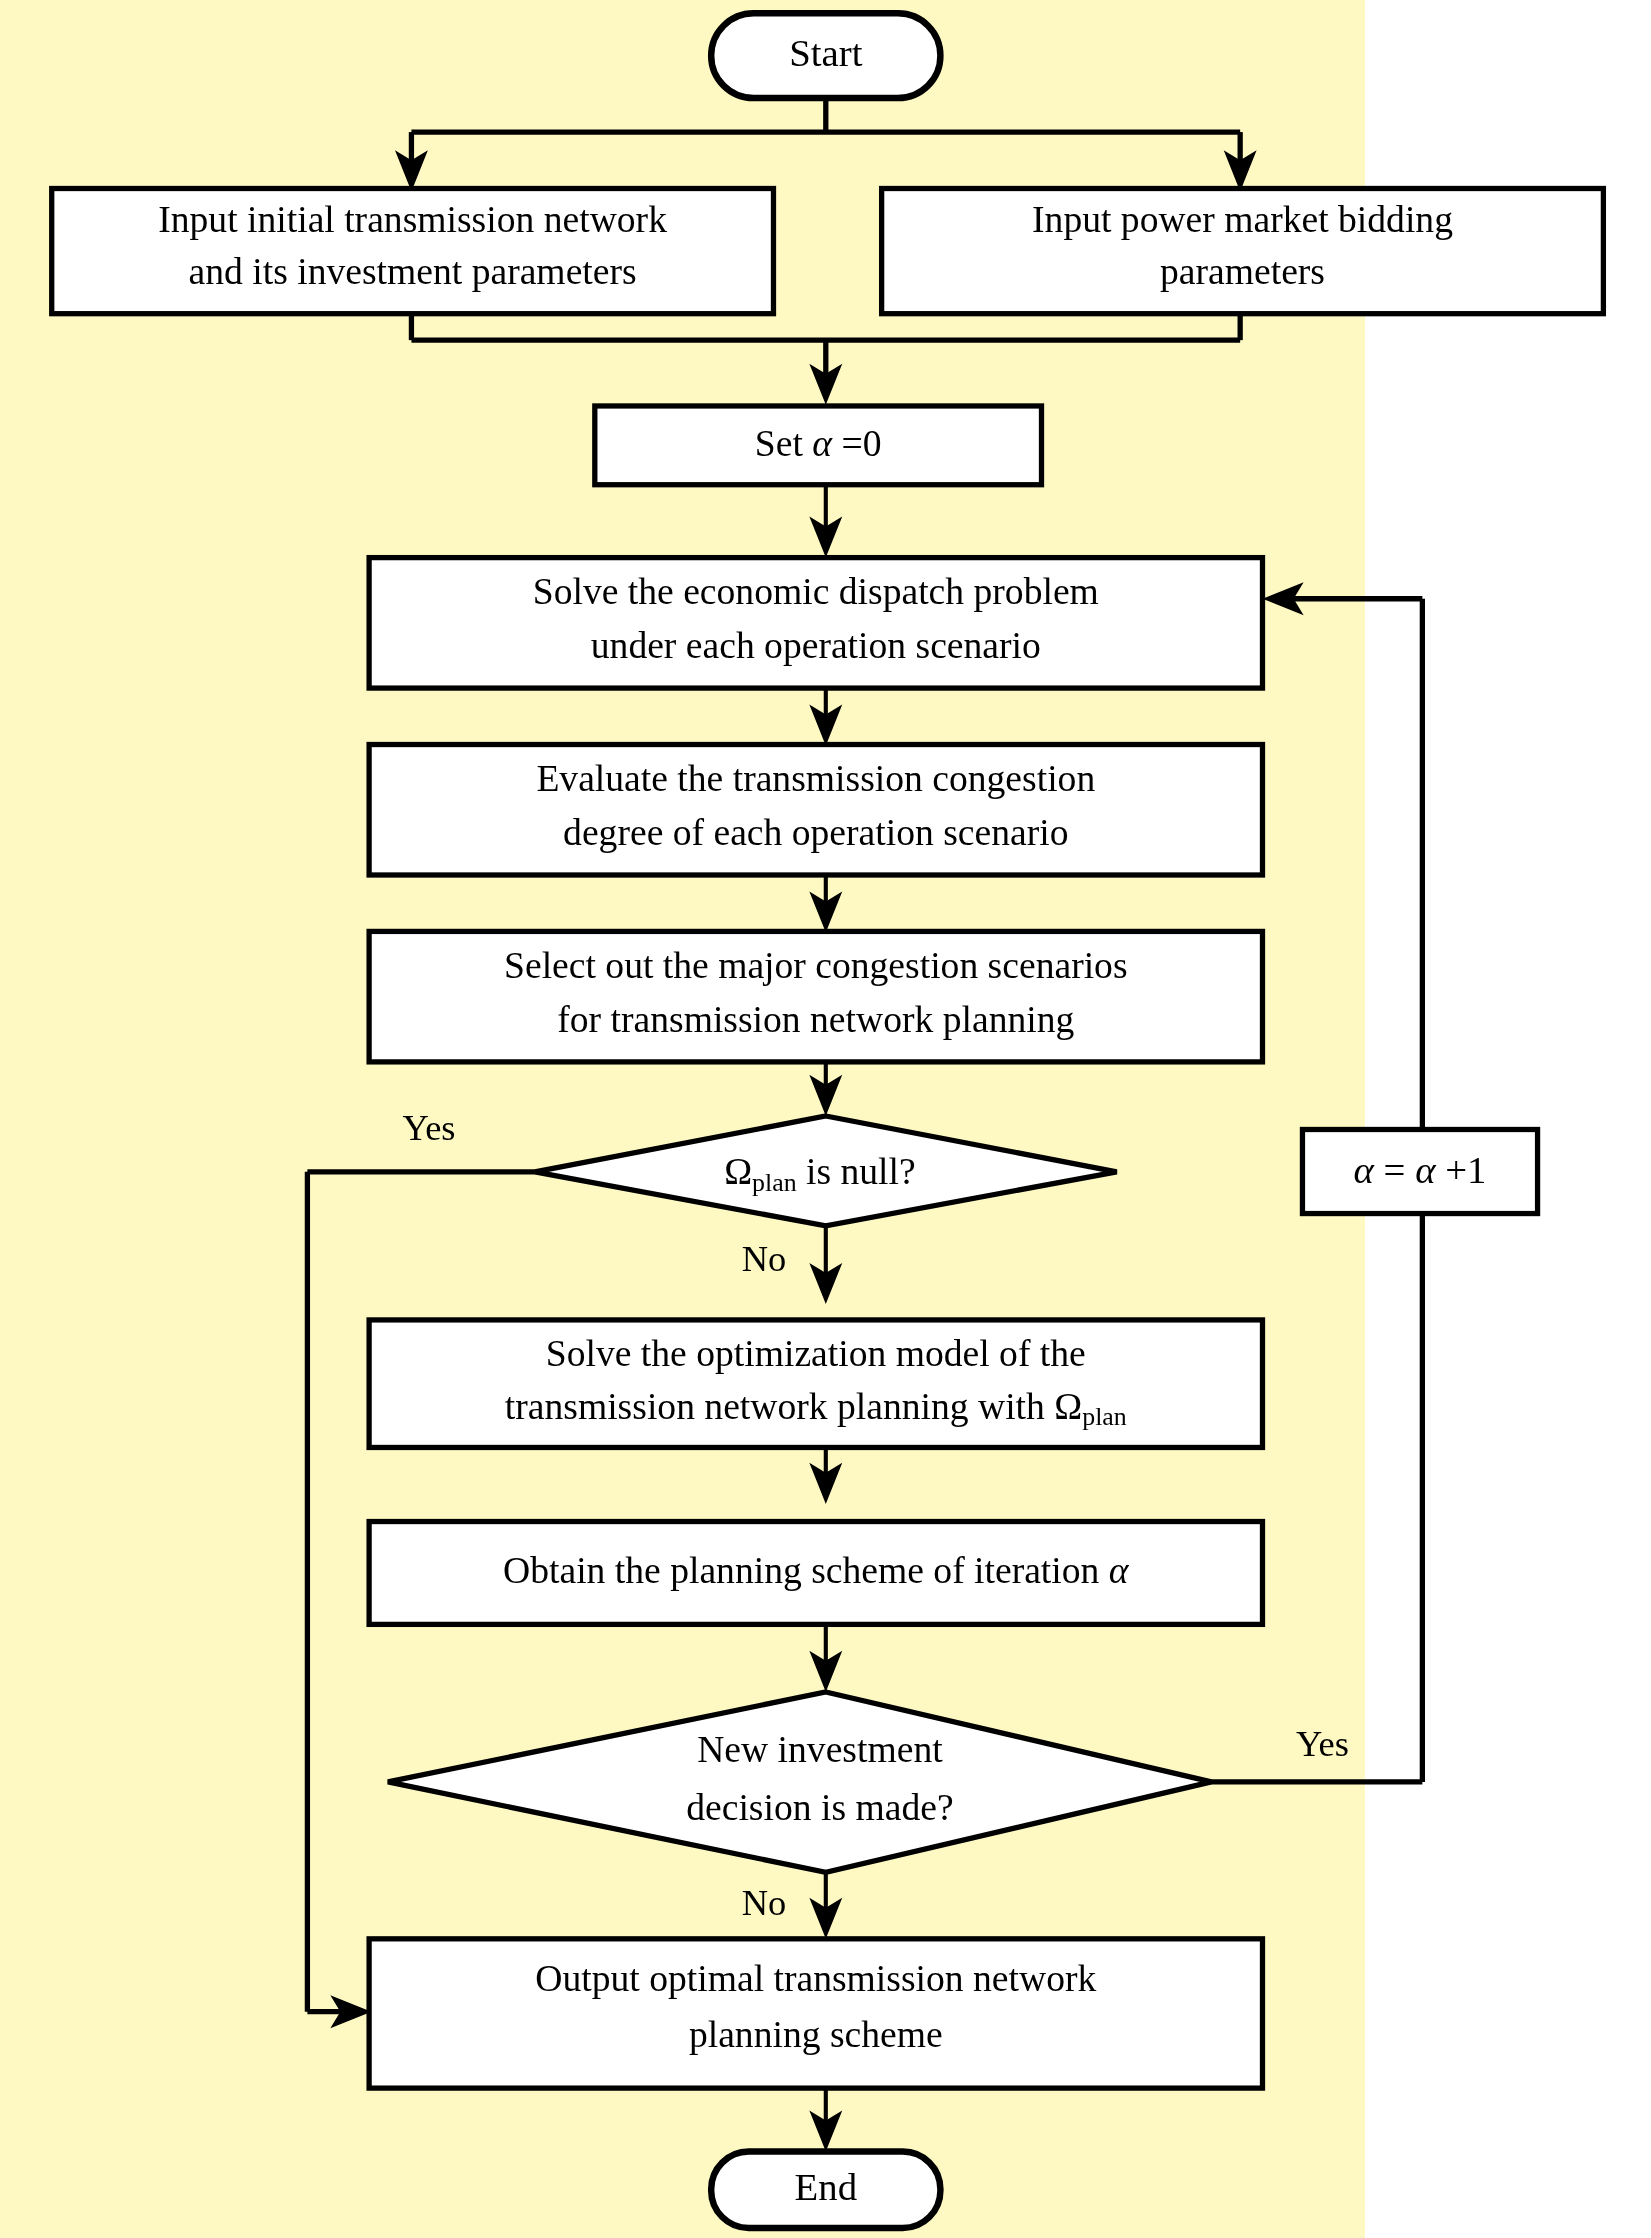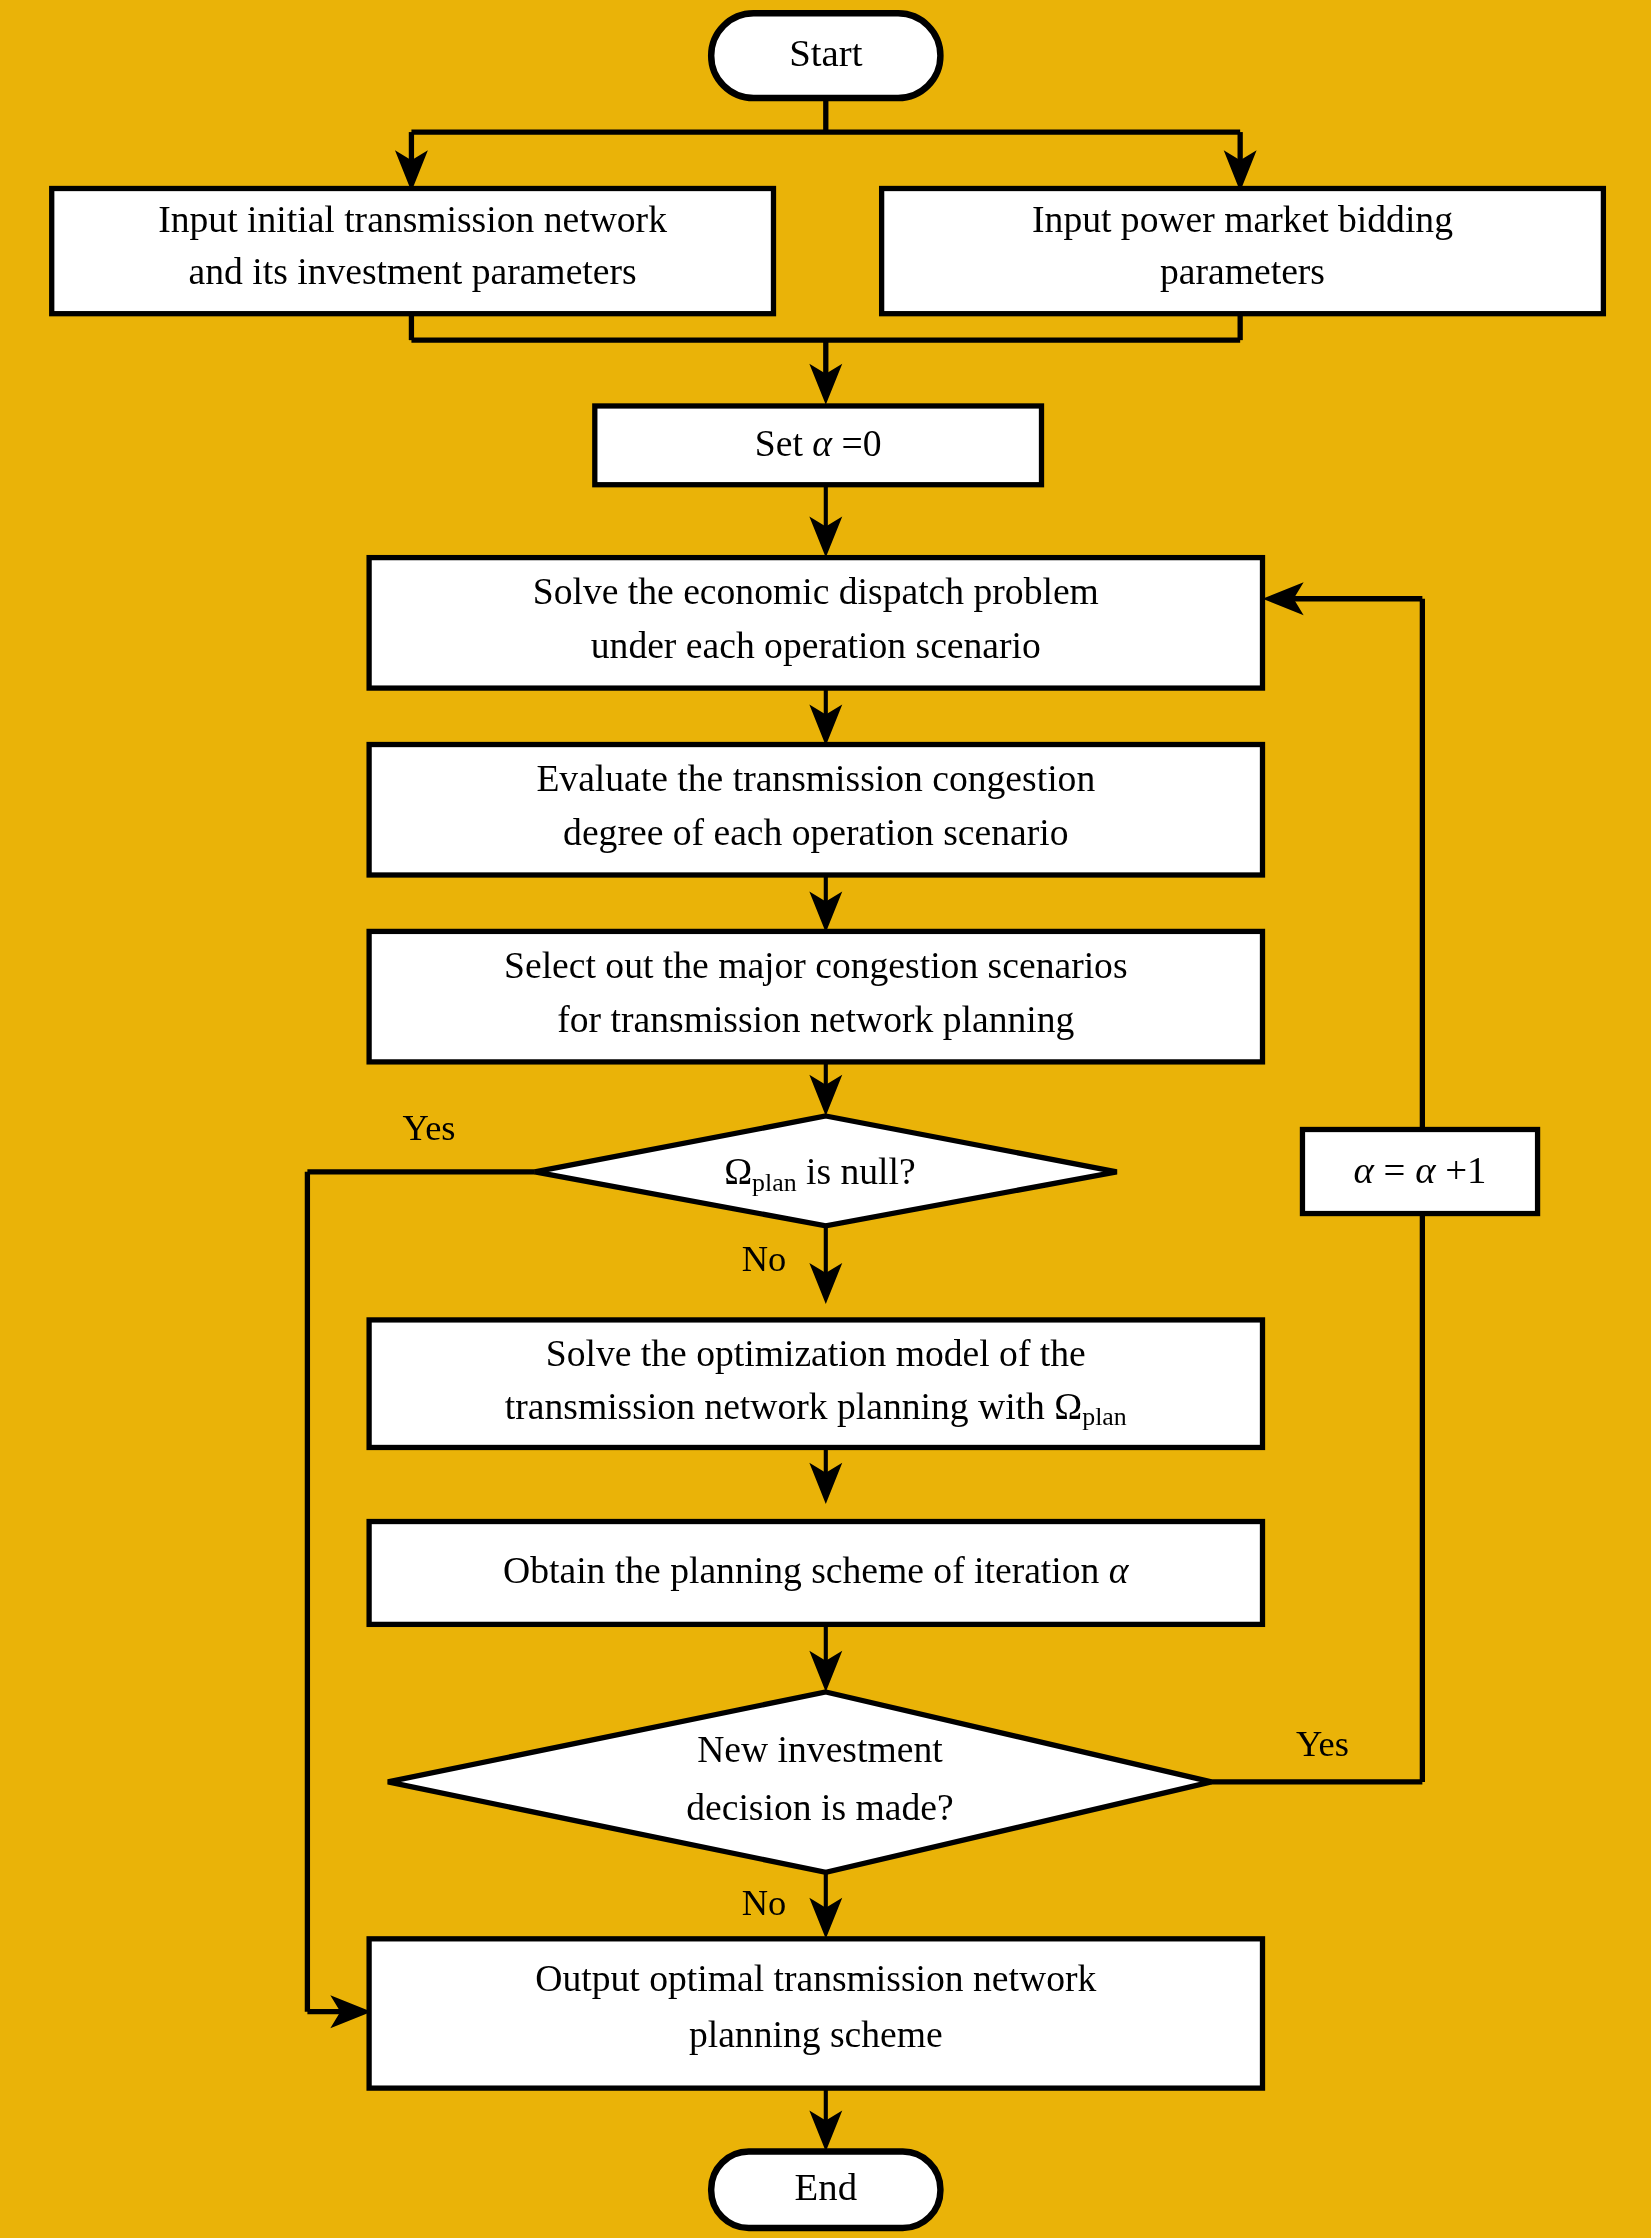--- a/index.html
+++ b/index.html
@@ -2,23 +2,23 @@
 <html style="font-size:9.4px"><head>
 <meta charset="utf-8">
 <style>
   html, body {
     margin: 0;
     padding: 0;
     background: #ffffff;
   }
   #stage {
     position: relative;
-    width: 1651px;
+    width: 1365px;
     height: 2239px;
-    background: #eab308;
+    background: #fef9c3;
     font-family: "Liberation Serif", "DejaVu Serif", serif;
   }
   svg#flow {
     position: absolute;
     inset: 0;
     width: 1651px;
     height: 2239px;
     display: block;
   }
   .shape {

